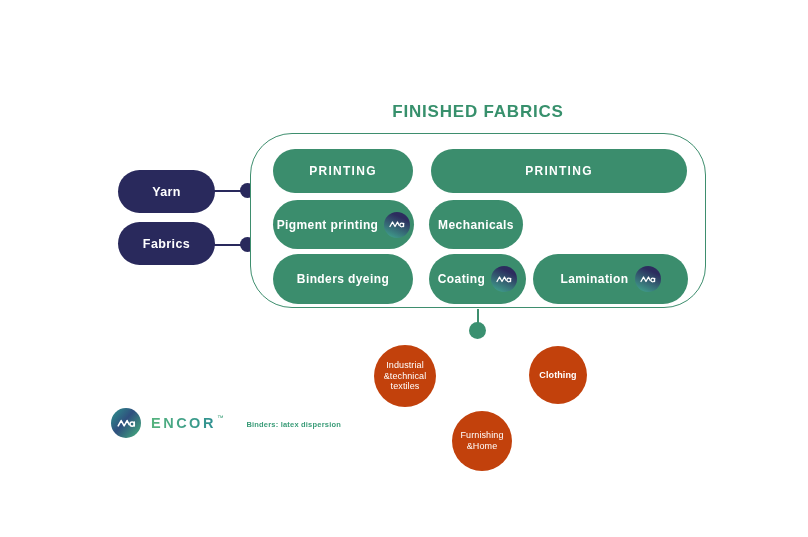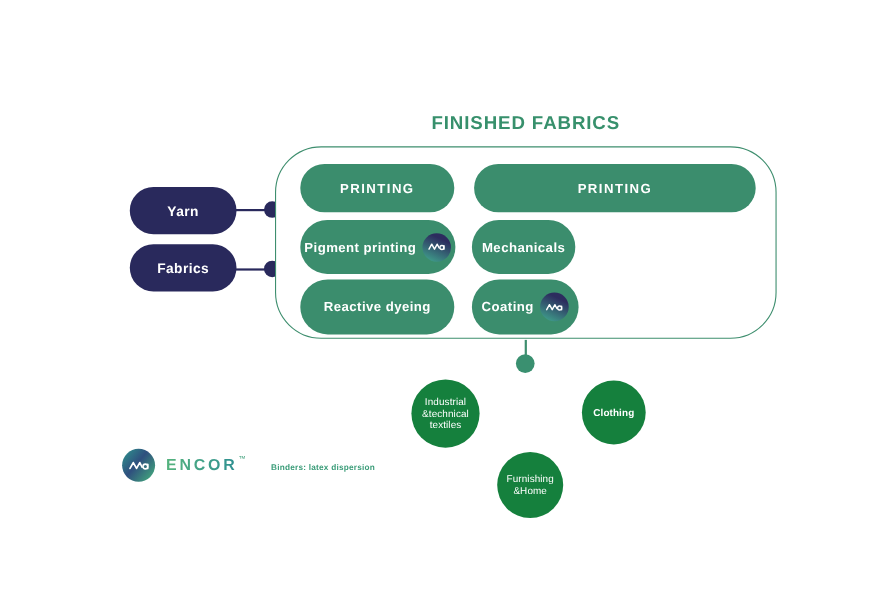--- a/index.html
+++ b/index.html
@@ -81,21 +81,21 @@
   .goods-inner {
     position: absolute; left: 4px; top: 4px; right: 4px; bottom: 4px;
     border-radius: 50%; background: #F3F3F4;
     display: flex; flex-direction: column; align-items: center; justify-content: center;
   }
   .goods-label {
     color: #29295C; font-weight: bold; font-size: 13px; letter-spacing: 0.6px;
     line-height: 1.3; text-align: center;
   }
   .satellite {
-    position: absolute; border-radius: 50%; background: #15803d; color: #ffffff;
+    position: absolute; border-radius: 50%; background: #c2410c; color: #ffffff;
     display: flex; flex-direction: column; align-items: center; justify-content: center;
     font-size: 9px; line-height: 1.18; z-index: 4; letter-spacing: 0.1px;
   }
   .s-industrial { left: 374px; top: 345px; width: 62px; height: 62px; }
   .s-clothing   { left: 529px; top: 346px; width: 58px; height: 58px; font-weight: bold; }
   .s-furnishing { left: 452px; top: 411px; width: 60px; height: 60px; }
 
   
   .brand-row {
     position: absolute; left: 111px; top: 408px;
@@ -160,34 +160,44 @@
         </svg>
       </span>
     </div>
 
     <div class="pill p-mech">
       <span>Mechanicals</span>
     </div>
 
 
     <div class="pill p-reactive">
-      <span>Reactive dyeing</span>
+      <span>Binders dyeing</span>
     </div>
 
     <div class="pill p-coating">
       <span>Coating</span>
       <span class="wave-badge">
         <svg width="16" height="9" viewBox="0 0 32 18">
           <path d="M2 13 L7 4 L12 13 L17 4 L20.5 11" fill="none" stroke="#fff" stroke-width="2.6" stroke-linejoin="round" stroke-linecap="round"></path>
           <circle cx="25.5" cy="10" r="3.6" fill="none" stroke="#fff" stroke-width="2.4"></circle>
           <path d="M29.2 6.5 L29.2 13.2" stroke="#fff" stroke-width="2.4" stroke-linecap="round"></path>
         </svg>
       </span>
     </div>
 
+    <div class="pill p-lamin">
+      <span>Lamination</span>
+      <span class="wave-badge">
+        <svg width="16" height="9" viewBox="0 0 32 18">
+          <path d="M2 13 L7 4 L12 13 L17 4 L20.5 11" fill="none" stroke="#fff" stroke-width="2.6" stroke-linejoin="round" stroke-linecap="round"></path>
+          <circle cx="25.5" cy="10" r="3.6" fill="none" stroke="#fff" stroke-width="2.4"></circle>
+          <path d="M29.2 6.5 L29.2 13.2" stroke="#fff" stroke-width="2.4" stroke-linecap="round"></path>
+        </svg>
+      </span>
+    </div>
   </div>
 
   <div class="connector-v"></div>
 
 
   <div class="satellite s-industrial">
     <span class="ln">Industrial</span>
     <span class="ln">&amp;technical</span>
     <span class="ln">textiles</span>
   </div>

